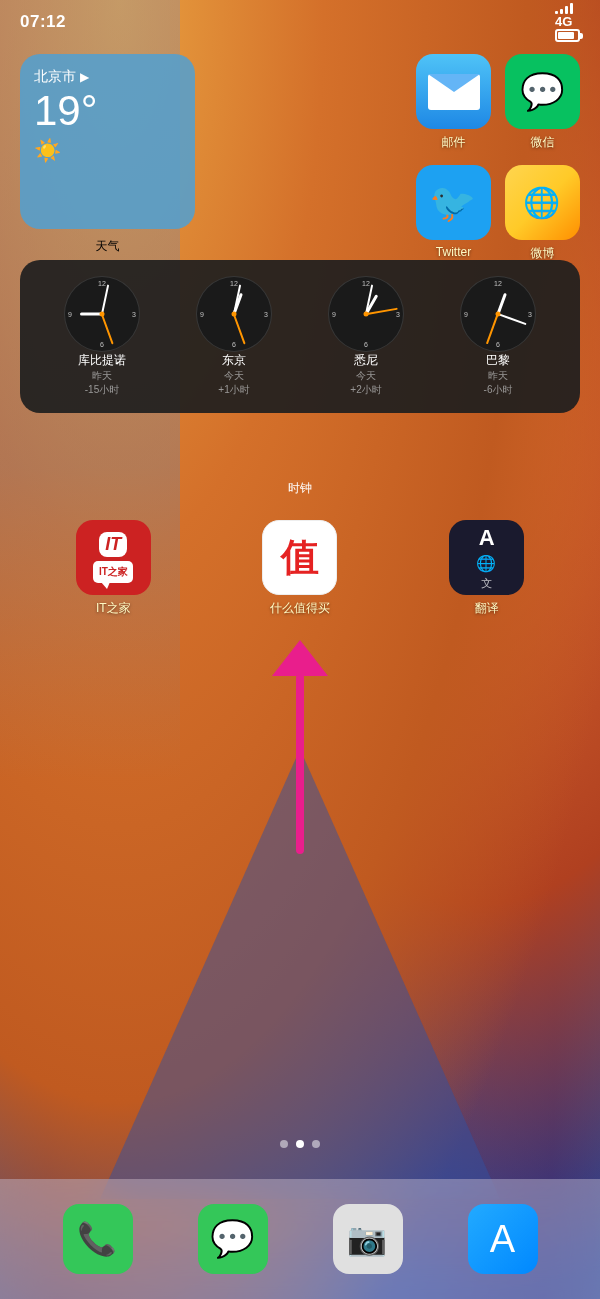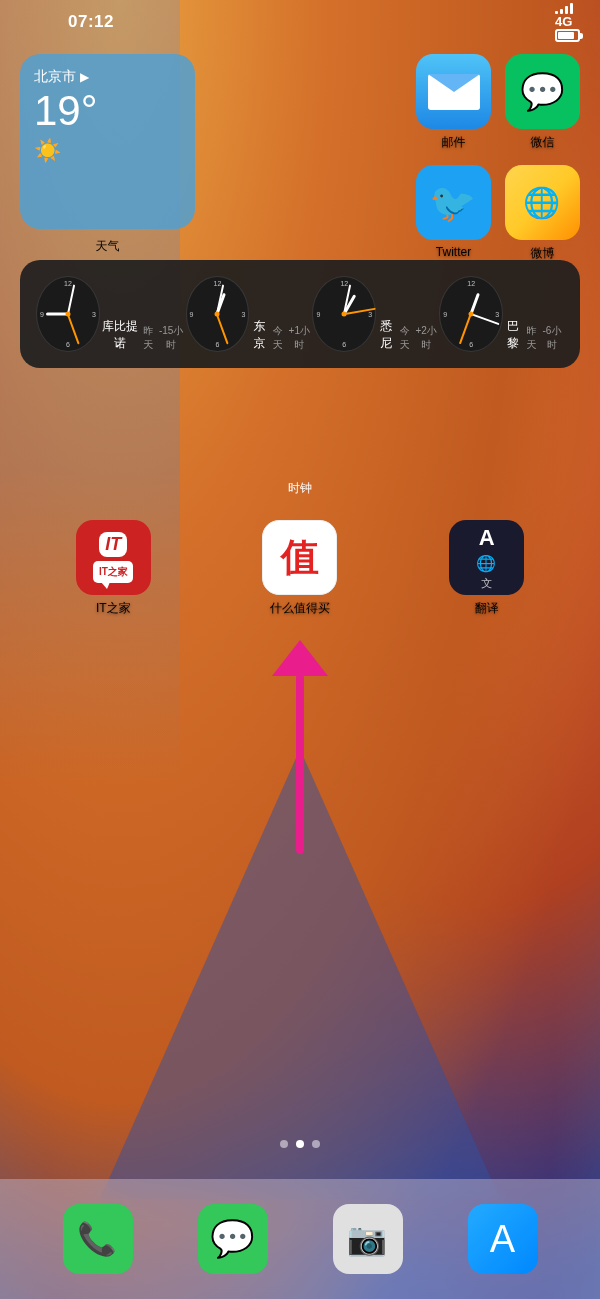--- a/index.html
+++ b/index.html
@@ -40,21 +40,20 @@
     
     .status-bar {
       position: absolute;
       top: 0; left: 0; right: 0;
       height: 44px;
       display: flex;
       align-items: center;
       justify-content: space-between;
       padding: 0 20px;
       z-index: 100;
-      margin-left: 48px;
     }
     .status-time {
       color: white;
       font-size: 17px;
       font-weight: 600;
       letter-spacing: 0.5px;
     }
     .status-icons {
       display: flex;
       align-items: flex-start;
@@ -165,21 +164,21 @@
       width: 75px;
       height: 75px;
       border-radius: 17px;
       display: flex;
       align-items: center;
       justify-content: center;
       overflow: hidden;
       position: relative;
     }
     .app-label {
-      color: #000000;
+      color: #fef9c3;
       font-size: 12px;
       text-align: center;
       text-shadow: 0 1px 3px rgba(0,0,0,0.5);
     }
 
     
     .mail-icon {
       background: linear-gradient(180deg, #4fc3f7 0%, #1e88e5 100%);
     }
     .mail-envelope {
@@ -230,21 +229,22 @@
       right: 20px;
       background: rgba(30, 30, 30, 0.92);
       border-radius: 20px;
       padding: 16px;
       display: flex;
       justify-content: space-around;
       align-items: flex-start;
     }
     .clock-item {
       display: flex;
-      align-items: flex-end;
+      flex-direction: column;
+      align-items: center;
       gap: 0;
     }
     .clock-city {
       color: white;
       font-size: 12px;
       text-align: center;
     }
     .clock-time-diff {
       color: rgba(180,180,180,0.8);
       font-size: 10px;

